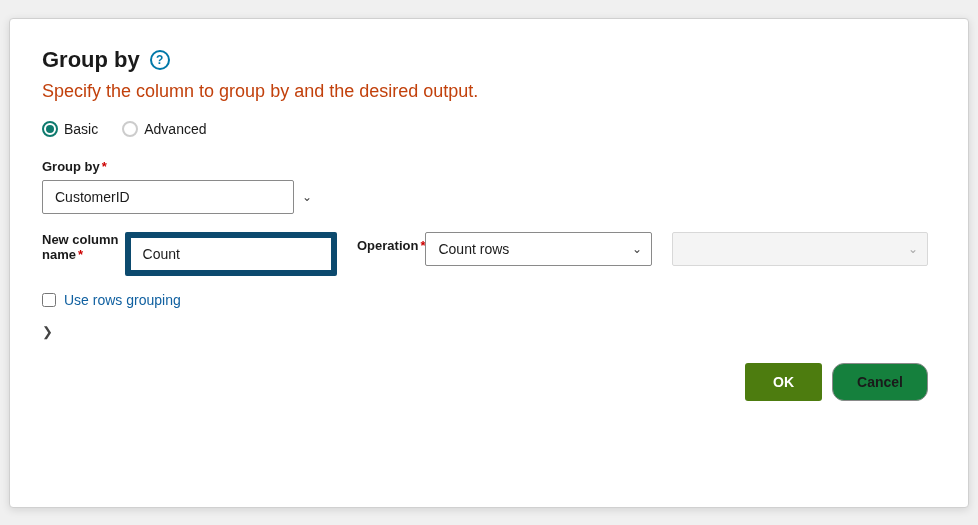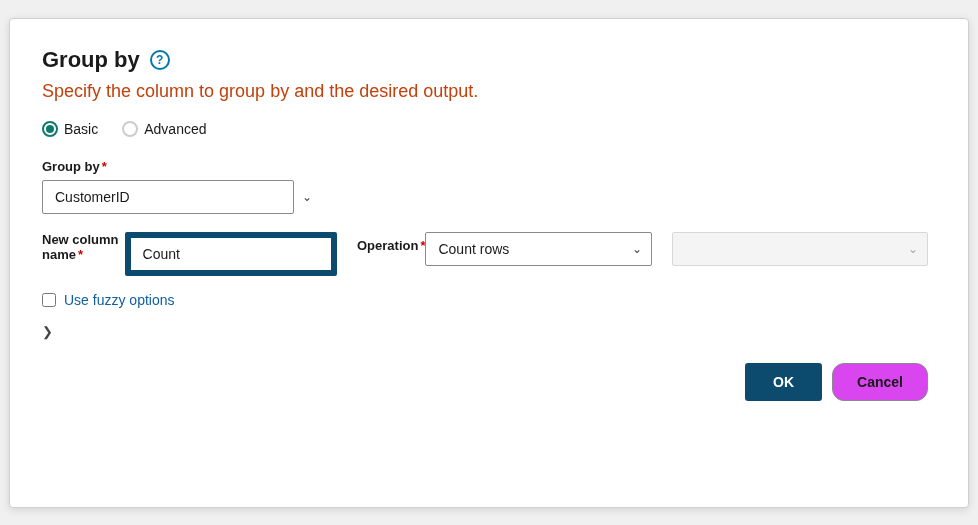--- a/index.html
+++ b/index.html
@@ -248,32 +248,32 @@
     }
 
     .dialog-footer {
       display: flex;
       justify-content: flex-end;
       gap: 10px;
       margin-top: 8px;
     }
 
     .btn-ok {
-      background: #0c4a6e;
+      background: #4d7c0f;
       color: #ffffff;
       border: none;
       border-radius: 3px;
       padding: 10px 28px;
       font-size: 14px;
       font-weight: 600;
       cursor: pointer;
     }
 
     .btn-cancel {
-      background: #d946ef;
+      background: #15803d;
       color: #1a1a1a;
       border: 1px solid #8a8a8a;
       border-radius: 12px;
       padding: 10px 24px;
       font-size: 14px;
       font-weight: 600;
       cursor: pointer;
     }
 
     .operation-select-wrapper {
@@ -347,21 +347,21 @@
         <select class="column-select-disabled" disabled="">
           <option value=""></option>
         </select>
         <span class="chevron-down" style="color:#aaa;">⌄</span>
       </div>
     </div>
   </div>
 
   <div class="fuzzy-check-row">
     <input type="checkbox" class="fuzzy-checkbox" style="">
-    <span class="fuzzy-check-label">Use fuzzy options</span>
+    <span class="fuzzy-check-label">Use rows grouping</span>
   </div>
 
   <div class="fuzzy-group-section">
     <span class="chevron-right">❯</span>
   </div>
 
   <div class="dialog-footer">
     <button class="btn-ok">OK</button>
     <button class="btn-cancel">Cancel</button>
   </div>

